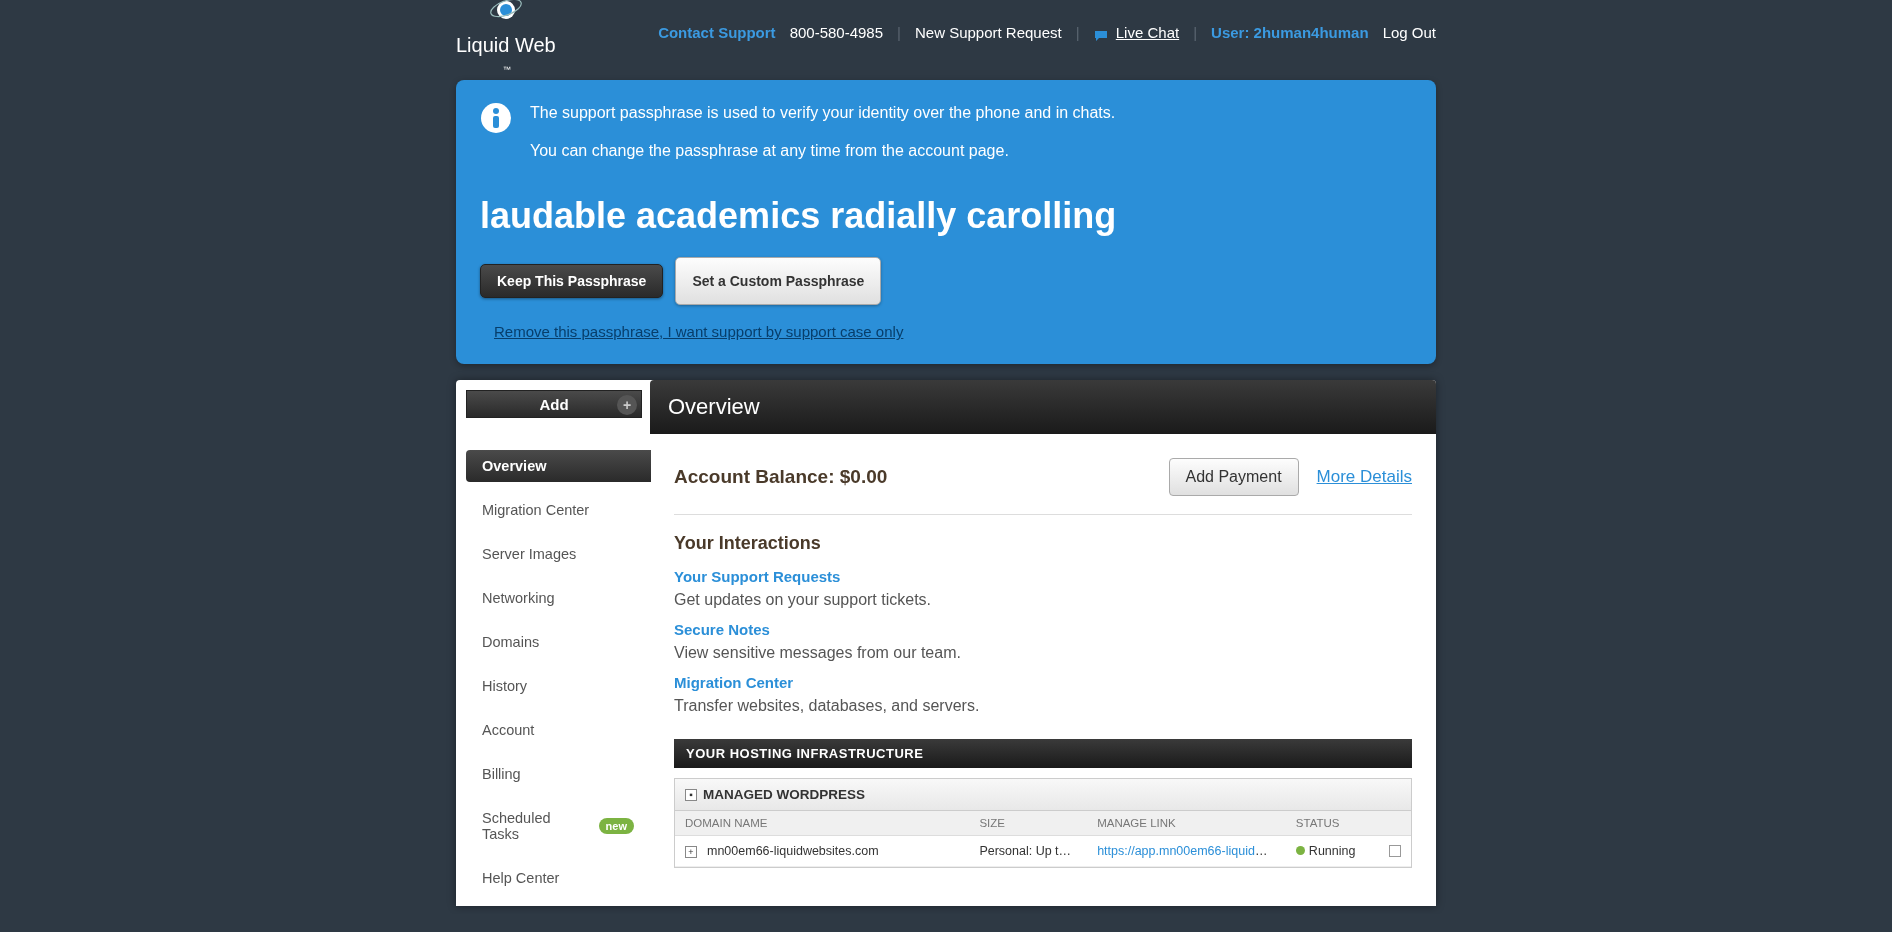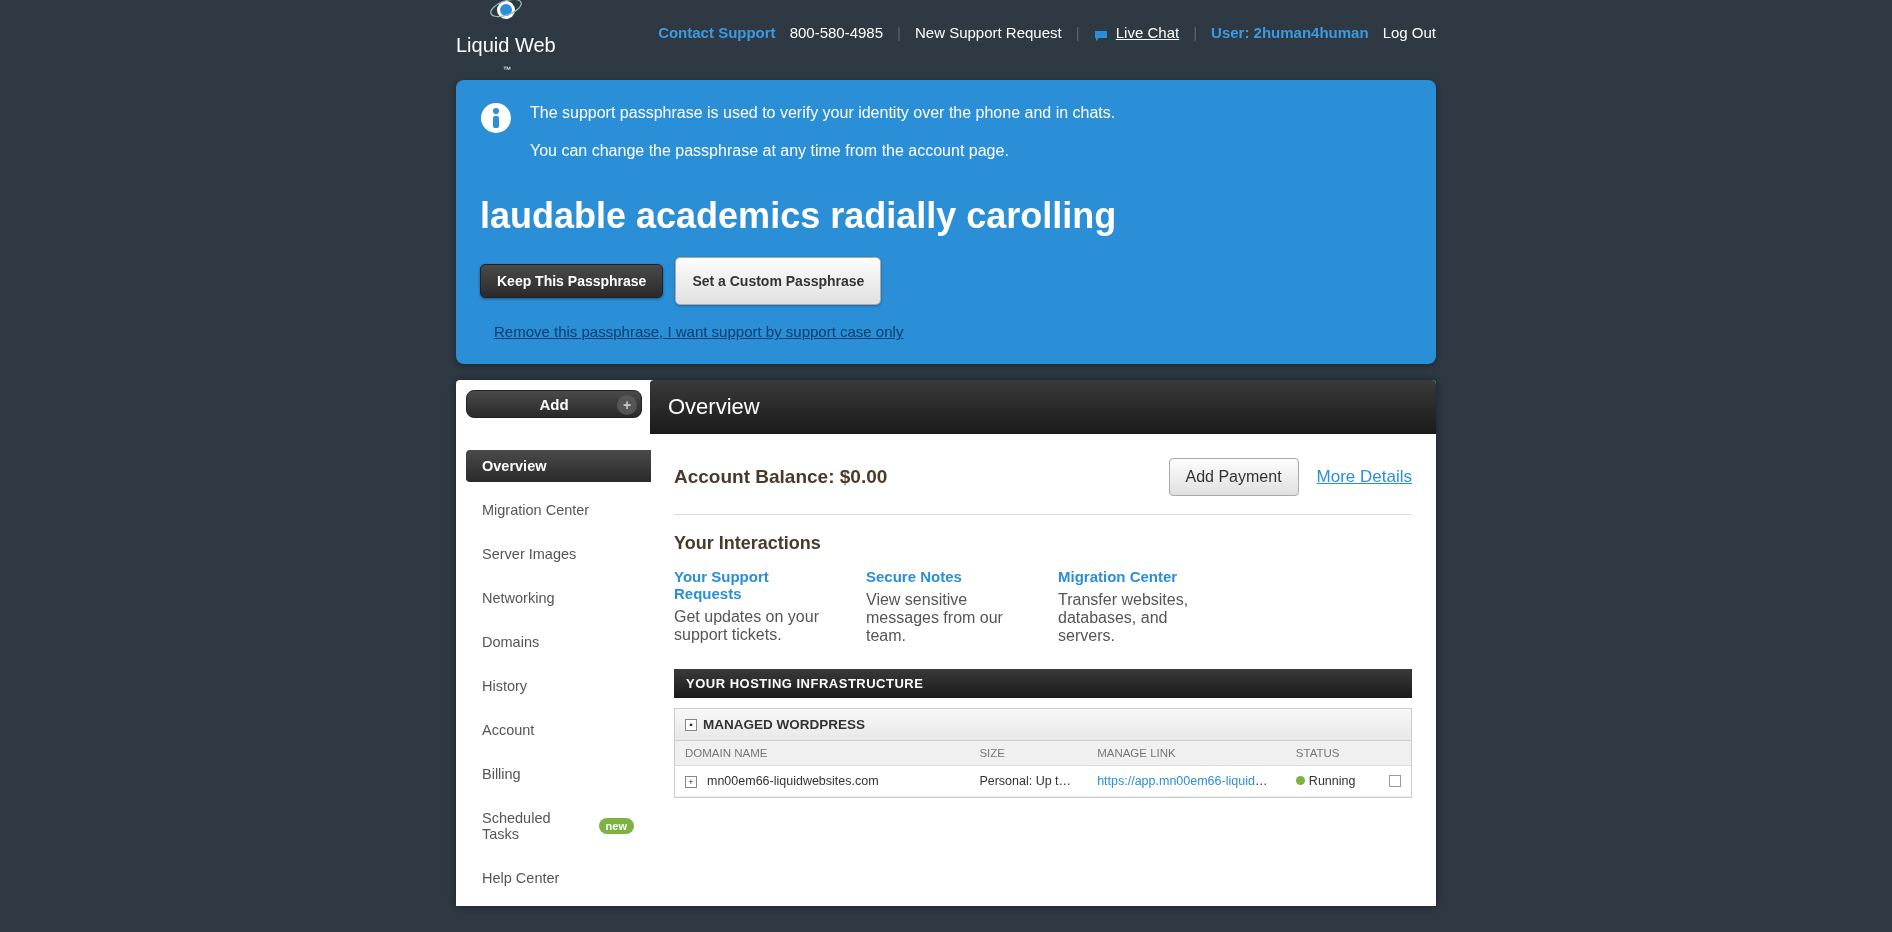--- a/index.html
+++ b/index.html
@@ -21,38 +21,38 @@
 .banner-info { display: flex; gap: 18px; align-items: flex-start; margin-bottom: 20px; }
 .info-icon { width: 32px; height: 32px; flex-shrink: 0; margin-top: 2px; }
 .banner-text p { font-size: 16px; line-height: 1.6; margin-bottom: 12px; }
 .passphrase { font-size: 36px; font-weight: 600; margin: 10px 0 20px 0; color: #fff; }
 .banner-buttons { display: flex; gap: 12px; align-items: center; margin-bottom: 18px; }
 .btn-dark { background: linear-gradient(#4a4a4a, #2a2a2a); color: #fff; border: 1px solid #222; padding: 8px 16px; border-radius: 5px; font-weight: bold; font-size: 14px; cursor: pointer; box-shadow: 0 1px 3px rgba(0,0,0,0.4); }
 .btn-light { background: linear-gradient(#fdfdfd, #e0e0e0); color: #333; border: 1px solid #aaa; padding: 15px 16px; border-radius: 5px; font-weight: bold; font-size: 14px; cursor: pointer; box-shadow: 0 1px 3px rgba(0,0,0,0.3); }
 .remove-link { color: #073e6b; text-decoration: underline; font-size: 15px; margin-left: 14px; cursor: pointer; }
 .main-panel { background: #fff; margin-top: 16px; border-radius: 4px 4px 0 0; display: flex; min-height: 440px; box-shadow: 0 0 8px rgba(0,0,0,0.4); }
 .sidebar { width: 194px; padding: 10px 0 0 10px; }
-.add-btn { background: linear-gradient(#4a4a4a, #2a2a2a); color: #fff; border: 1px solid #222; border-radius: 8px; height: 28px; display: flex; align-items: center; justify-content: center; position: relative; font-weight: bold; font-size: 15px; cursor: pointer; margin-bottom: 32px; width: 176px; }
+.add-btn { background: linear-gradient(#4a4a4a, #2a2a2a); color: #fff; border: 1px solid #222; border-radius: 0; height: 28px; display: flex; align-items: center; justify-content: center; position: relative; font-weight: bold; font-size: 15px; cursor: pointer; margin-bottom: 32px; width: 176px; }
 .add-plus { position: absolute; right: 4px; top: 4px; width: 20px; height: 20px; background: #555; border-radius: 50%; display: flex; align-items: center; justify-content: center; font-size: 14px; color: #ccc; }
 .side-nav { list-style: none; }
 .side-nav li { padding: 8px 16px; color: #555; cursor: pointer; font-size: 14.5px; display:flex; align-items:center; gap:8px; }
 .side-nav li.active { background: linear-gradient(#4a4a4a, #2a2a2a); color: #fff; border-radius: 4px 0 0 4px; font-weight: bold; margin-right: -1px; }
 .side-nav li:not(.active) { margin-bottom: 12px; }
 .side-nav li.active { margin-bottom: 12px; }
 .new-badge { background: #7cb342; color: #fff; font-size: 11px; padding: 2px 7px; border-radius: 9px; font-weight: bold; }
 .content { flex: 1; }
 .content-header { background: linear-gradient(#3a3a3a, #1a1a1a); color: #fff; padding: 14px 18px; font-size: 22px; font-weight: 500; border-radius: 4px 4px 0 0; }
 .content-body { padding: 24px 24px 0; }
 .balance-row { display: flex; align-items: center; justify-content: space-between; border-bottom: 1px solid #ddd; padding-bottom: 18px; margin-bottom: 18px; gap: 48px; }
 .balance-label { font-size: 19px; font-weight: bold; color: #4a3a2a; }
 .balance-actions { display: flex; align-items: center; gap: 18px; }
 .btn-gray { background: linear-gradient(#fdfdfd, #e0e0e0); border: 1px solid #aaa; padding: 9px 16px; border-radius: 4px; font-size: 16px; cursor: pointer; color: #333; }
 .link-blue { color: #2b8fd8; text-decoration: underline; font-size: 17px; cursor: pointer; }
 .section-title { font-size: 18px; font-weight: bold; color: #4a3a2a; margin-bottom: 14px; }
-.interactions { display: grid; grid-template-columns: 1fr 1fr 1fr 1fr; gap: 12px 30px; margin-bottom: 24px; }
+.interactions { display: grid; grid-template-columns: 1fr; gap: 12px 30px; margin-bottom: 24px; }
 .inter-item h4 { color: #2b8fd8; font-size: 15px; font-weight: bold; margin-bottom: 6px; cursor: pointer; }
 .inter-item p { color: #555; font-size: 16px; }
 .infra-header { background: linear-gradient(#3a3a3a, #1a1a1a); color: #fff; padding: 7px 12px; font-size: 13px; font-weight: bold; letter-spacing: 0.5px; }
 .infra-section { border: 1px solid #ccc; margin-top: 10px; }
 .infra-sub { background: linear-gradient(#f8f8f8, #e8e8e8); padding: 8px 10px; font-weight: bold; font-size: 13.5px; color: #333; display: flex; align-items: center; gap: 6px; border-bottom: 1px solid #ccc; }
 .collapse-icon { width: 12px; height: 12px; border: 1px solid #888; display: inline-flex; align-items: center; justify-content: center; font-size: 10px; background: #fff; }
 .infra-table { width: 100%; border-collapse: collapse; font-size: 12.5px; table-layout: fixed; }
 .infra-table th { background: #f0f0f0; color: #777; font-weight: normal; text-align: left; padding: 6px 10px; border-bottom: 1px solid #ddd; font-size: 11.5px; }
 .infra-table th:nth-child(1){width:40%}
 .infra-table th:nth-child(2){width:16%}

